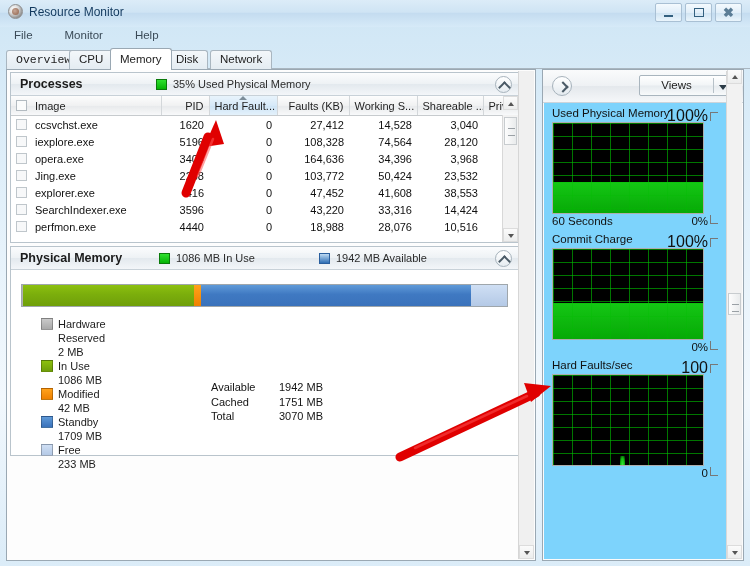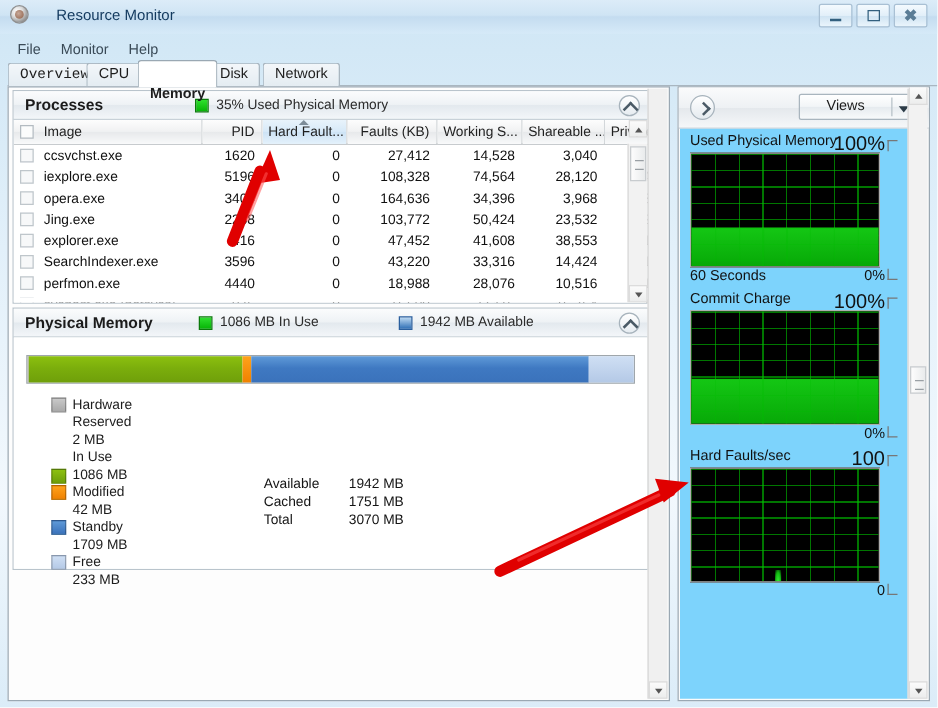--- a/index.html
+++ b/index.html
@@ -9,51 +9,51 @@
     font-size:11px;
     color:#000;
     background:#ffffff;
   }
   #app{position:relative;width:750px;height:566px;overflow:hidden;
        background:linear-gradient(to bottom,#cfe6f5 0%,#e2f0fa 35%,#f2f8fd 70%,#dbecf8 100%);}
 
   
   .titlebar{position:absolute;left:0;top:0;width:750px;height:27px;
     background:linear-gradient(to bottom,#dcecf8 0%,#cfe4f4 45%,#c4dcf0 50%,#d6eaf8 100%);}
-  .title-left{position:absolute;left:8px;top:4px;display:flex;align-items:center;gap:22px;}
+  .title-left{position:absolute;left:8px;top:4px;display:flex;align-items:center;gap:6px;}
   .app-icon{width:15px;height:15px;border-radius:50%;
     background:radial-gradient(circle at 35% 32%,#ffffff 0%,#dcdcdc 38%,#9a9a9a 70%,#6d6d6d 100%);
     border:1px solid #8f8f8f;position:relative;box-sizing:border-box;}
   .app-icon:after{content:"";position:absolute;left:3px;top:3px;width:7px;height:7px;border-radius:50%;
     background:radial-gradient(circle at 40% 40%,#c8a898,#8d5f47);}
   .title-text{font-size:12px;color:#12395e;white-space:nowrap;}
   .winbtns{position:absolute;right:8px;top:3px;display:flex;gap:3px;}
   .wbtn{width:27px;height:19px;box-sizing:border-box;
     border:1px solid #a9c0d4;border-radius:2px;
     background:linear-gradient(to bottom,#f4fafe 0%,#e2eff9 50%,#cfe3f2 51%,#eaf5fc 100%);
     position:relative;}
   .wbtn span{position:absolute;left:0;right:0;top:0;bottom:0;display:flex;align-items:center;justify-content:center;
     font-size:11px;color:#2d5877;line-height:1;}
   .wbtn.min span{align-items:flex-end;padding-bottom:4px;}
   .wbtn.min i{display:block;width:9px;height:2px;background:#33607f;}
   .wbtn.max i{display:block;width:10px;height:9px;border:1.5px solid #33607f;box-sizing:border-box;}
   .wbtn.close span{font-size:13px;color:#5b7d96;font-weight:bold;}
 
   
-  .menubar{position:absolute;left:6px;top:28px;width:744px;height:19px;display:flex;align-items:flex-end;gap:0px;}
+  .menubar{position:absolute;left:6px;top:28px;width:744px;height:19px;display:flex;align-items:flex-start;gap:16px;}
   .menuitem{padding:1px 8px;font-size:11.5px;color:#3a4a57;cursor:default;}
 
   
   .tabstrip{position:absolute;left:6px;top:48px;width:744px;height:21px;}
   .tab{position:absolute;top:2px;height:19px;box-sizing:border-box;
     padding:2px 9px 0 9px;font-size:11.5px;color:#1d1d1d;
     border:1px solid #a9b6c0;border-bottom:none;
     border-radius:3px 3px 0 0;
     background:linear-gradient(to bottom,#f3f7fa 0%,#e4ecf2 100%);white-space:nowrap;}
-  .tab.active{top:0;height:22px;padding-top:20px;background:#ffffff;border-color:#9aa8b3;z-index:3;font-weight:bold;}
+  .tab.active{top:0;height:22px;padding-top:4px;background:#ffffff;border-color:#9aa8b3;z-index:3;font-weight:normal;}
   .tabline{position:absolute;left:0;top:20px;width:744px;height:1px;background:#a9b6c0;}
 
   
   .content{position:absolute;left:6px;top:69px;width:738px;height:492px;}
 
   
   .leftcol{position:absolute;left:0;top:0;width:530px;height:492px;
     background:#fdfdfd;border:1px solid #9aa8b3;box-sizing:border-box;}
   .leftscroll{position:absolute;right:1px;top:1px;width:15px;bottom:1px;background:#f0f0f0;border-left:1px solid #d6d6d6;}
 
@@ -376,21 +376,21 @@
 
           <div class="legend">
             <div class="legitem" style="width:100px;">
               <span class="legsw hw"></span>
               <span class="legtxt">
                 <b>Hardware</b>
                 <b>Reserved</b>
                 <b>2 MB</b>
               </span>
             </div>
-            <div class="legitem" style="width:96px;align-items:flex-end;">
+            <div class="legitem" style="width:96px;">
               <span class="legsw iu"></span>
               <span class="legtxt">
                 <b>In Use</b>
                 <b>1086 MB</b>
               </span>
             </div>
             <div class="legitem" style="width:96px;">
               <span class="legsw mo"></span>
               <span class="legtxt">
                 <b>Modified</b>

